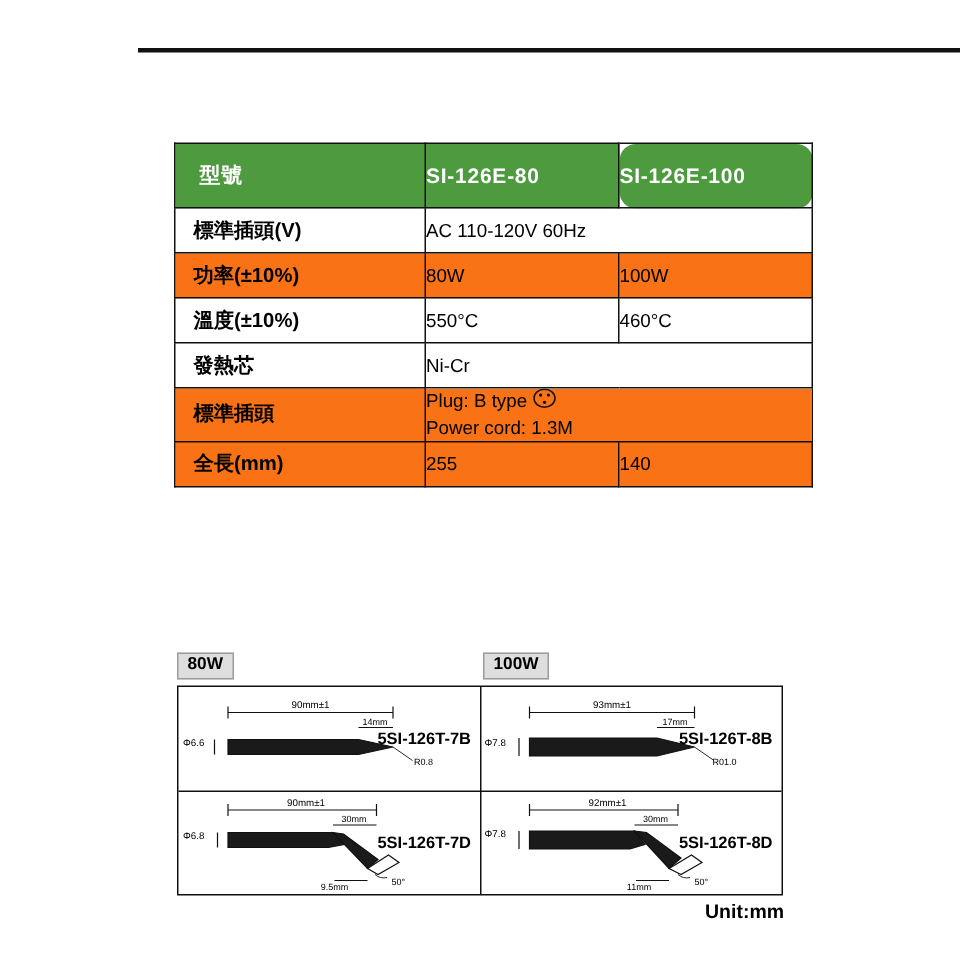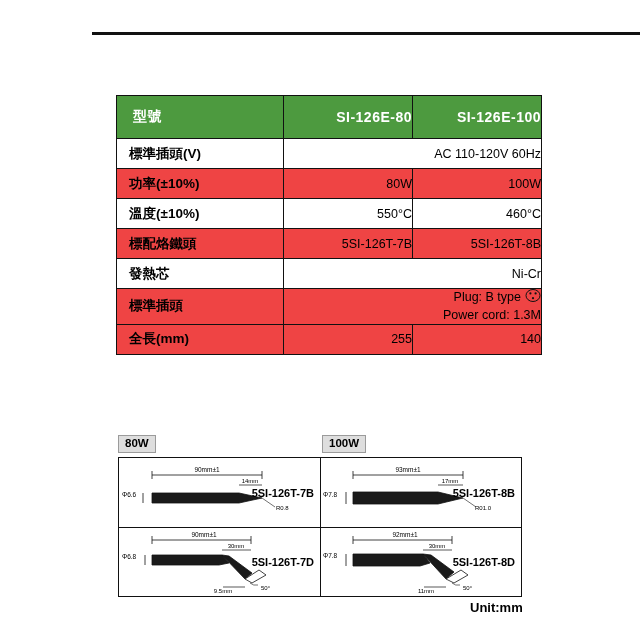--- a/index.html
+++ b/index.html
@@ -36,21 +36,21 @@
     top: 63px;
     width: 406px;
   }
   table.spec {
     border-collapse: collapse;
     width: 406px;
     table-layout: fixed;
   }
   table.spec td, table.spec th {
     border: 1px solid #111;
-    text-align: right;
+    text-align: left;
     vertical-align: middle;
     font-size: 12.5px;
     padding: 0;
     height: 29px;
     background: #fff;
     font-weight: normal;
   }
   table.spec .hdr {
     background: #4d9a3f;
     color: #ffffff;
@@ -63,21 +63,21 @@
     text-align: left;
     padding-left: 16px;
   }
   table.spec td.rowlabel {
     text-align: left;
     padding-left: 12px;
     font-weight: bold;
     font-size: 13.5px;
   }
   table.spec td.shade {
-    background: #ef4444;
+    background: #f97316;
   }
   .plug-cell {
     line-height: 1.35;
     font-size: 11.5px;
     position: relative;
   }
   .plug-line1 {
     display: inline-block;
   }
   .plug-icon {
@@ -175,45 +175,40 @@
 
   <div class="edge-rule top"></div>
   <div class="edge-rule bottom"></div>
 
   <div class="spec-wrap">
     <table class="spec">
       <tbody>
         <tr>
           <th class="hdr left" style="width:150px;">型號</th>
           <th class="hdr" style="width:128px;">SI-126E-80</th>
-          <th class="hdr" style="width:128px;">SI-126E-100</th>
+          <th class="hdr" style="width:128px;border-radius:11px;">SI-126E-100</th>
         </tr>
 
         <tr>
           <td class="rowlabel">標準插頭(V)</td>
           <td colspan="2">AC 110-120V 60Hz</td>
         </tr>
 
         <tr>
           <td class="rowlabel shade">功率(±10%)</td>
           <td class="shade">80W</td>
           <td class="shade">100W</td>
         </tr>
 
         <tr>
           <td class="rowlabel">溫度(±10%)</td>
           <td>550°C</td>
           <td>460°C</td>
         </tr>
 
-        <tr>
-          <td class="rowlabel shade">標配烙鐵頭</td>
-          <td class="shade">5SI-126T-7B</td>
-          <td class="shade">5SI-126T-8B</td>
-        </tr>
 
         <tr>
           <td class="rowlabel">發熱芯</td>
           <td colspan="2">Ni-Cr</td>
         </tr>
 
         <tr>
           <td class="rowlabel shade">標準插頭</td>
           <td colspan="2" class="shade plug-cell">
             <span class="plug-line1">Plug: B type</span><span class="plug-icon"><svg width="16" height="13" viewBox="0 0 16 13">

